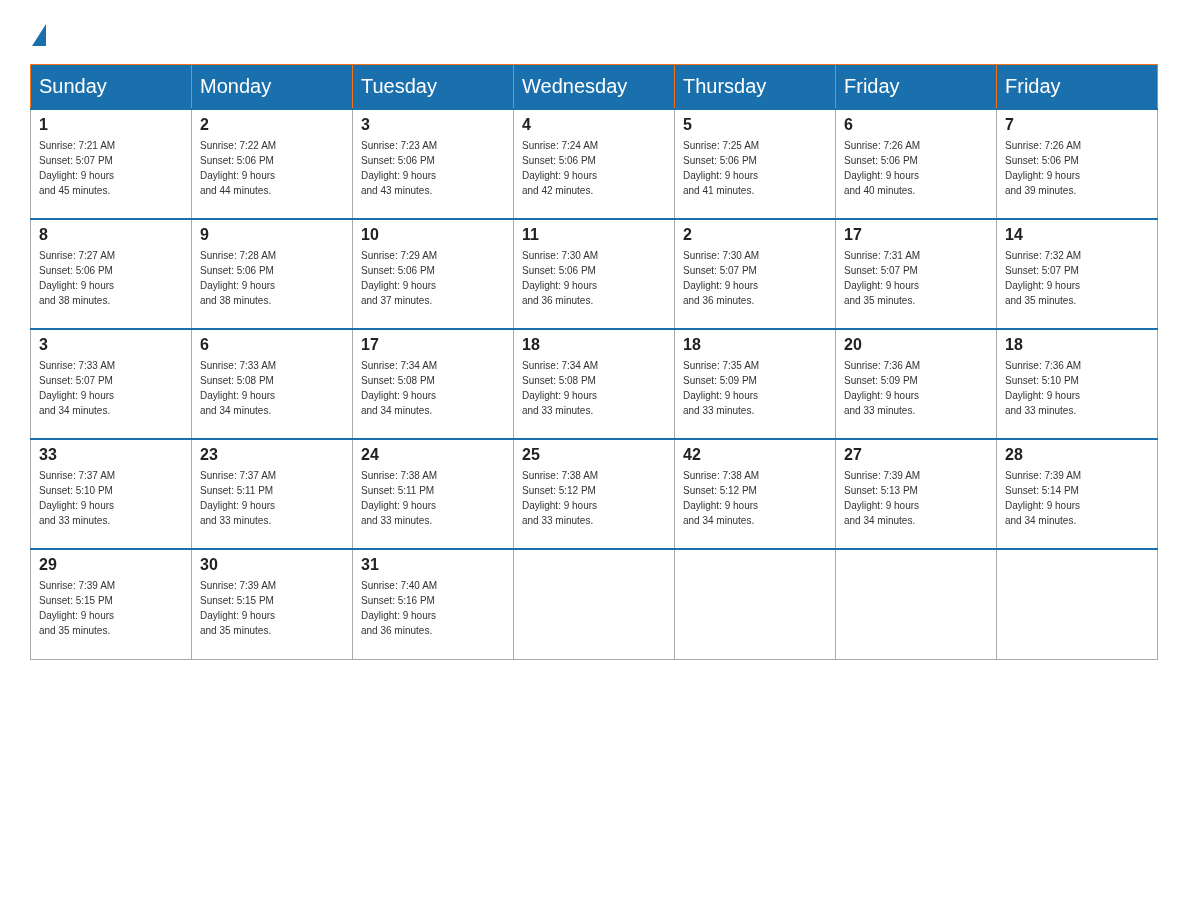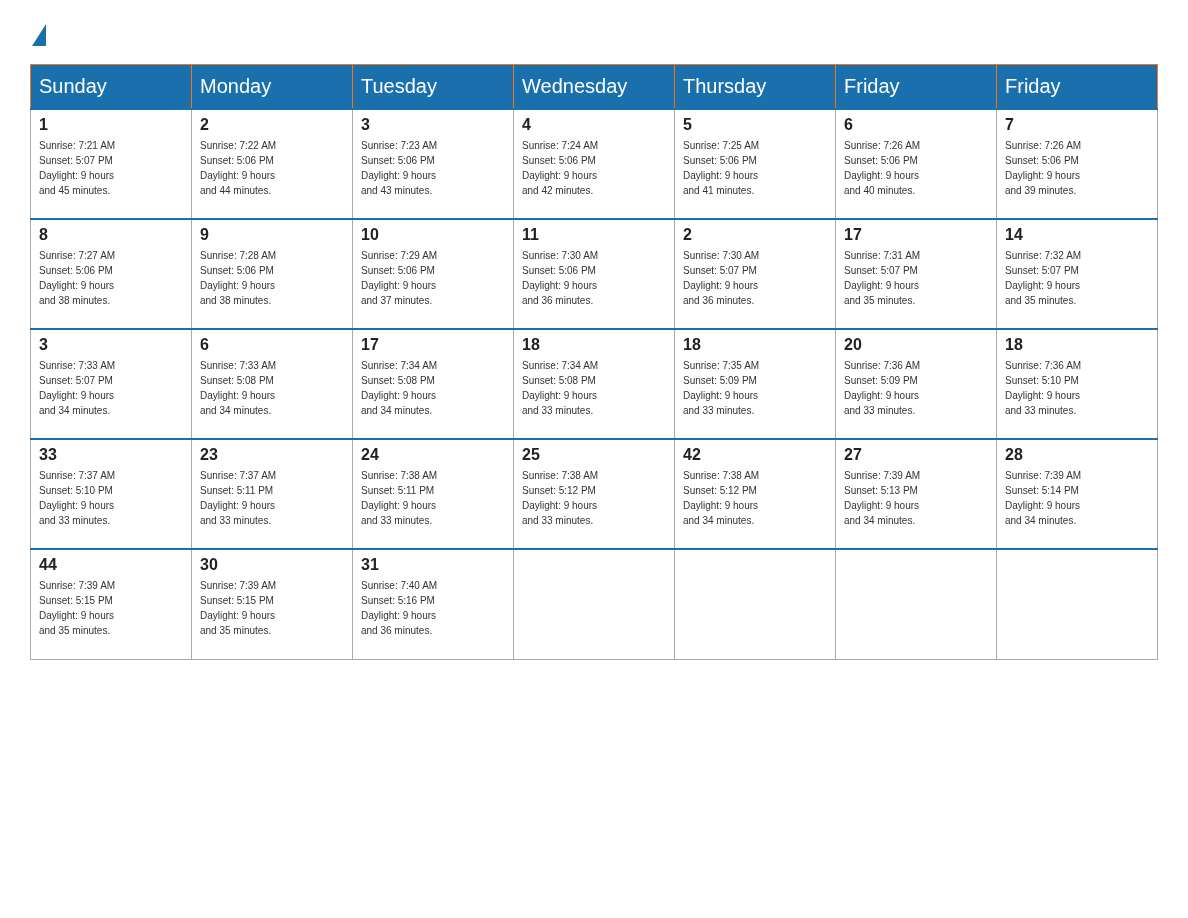--- a/index.html
+++ b/index.html
@@ -382,21 +382,21 @@
         <div class="day-info">
           Sunrise: 7:39 AM<br>
           Sunset: 5:14 PM<br>
           Daylight: 9 hours<br>
           and 34 minutes.
         </div>
       </td>
       </tr>
       <tr class="week-row">
         <td>
-        <div class="day-number">44</div>
+        <div class="day-number">29</div>
         <div class="day-info">
           Sunrise: 7:39 AM<br>
           Sunset: 5:15 PM<br>
           Daylight: 9 hours<br>
           and 35 minutes.
         </div>
       </td>
         <td>
         <div class="day-number">30</div>
         <div class="day-info">

